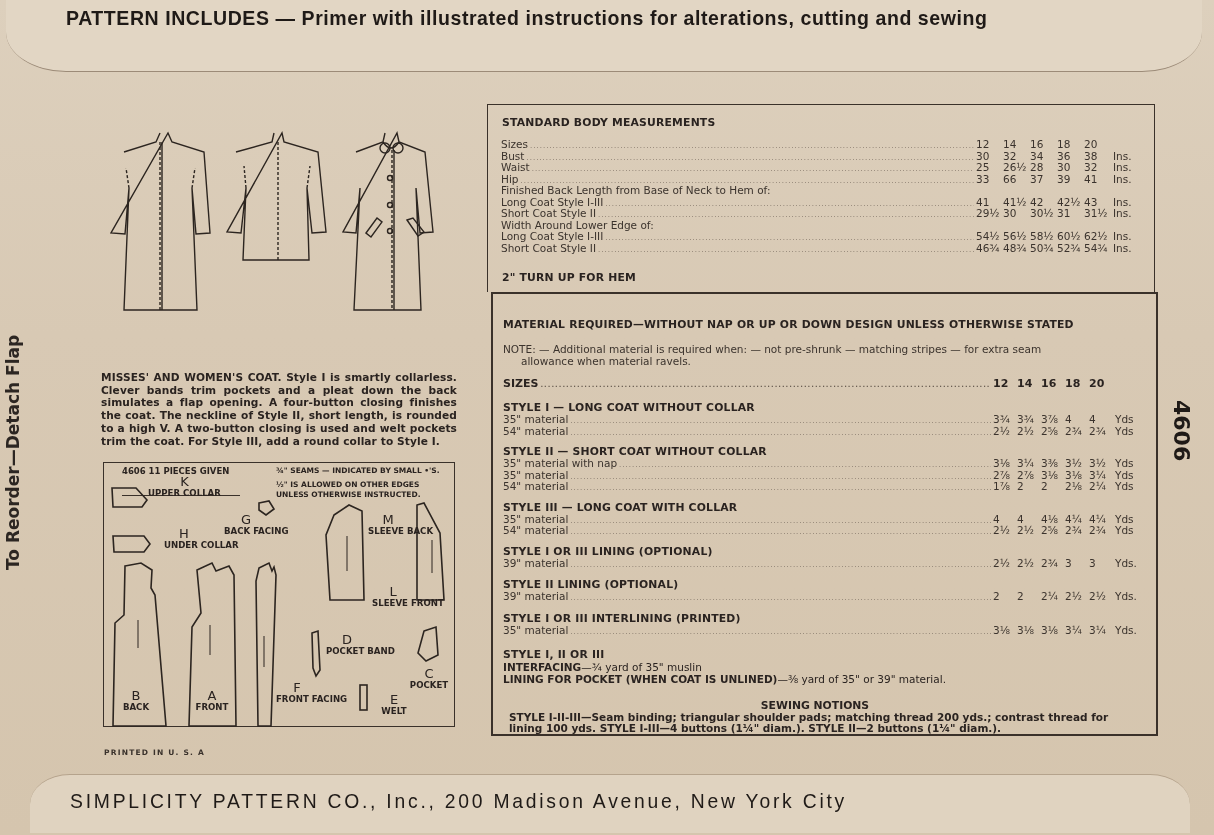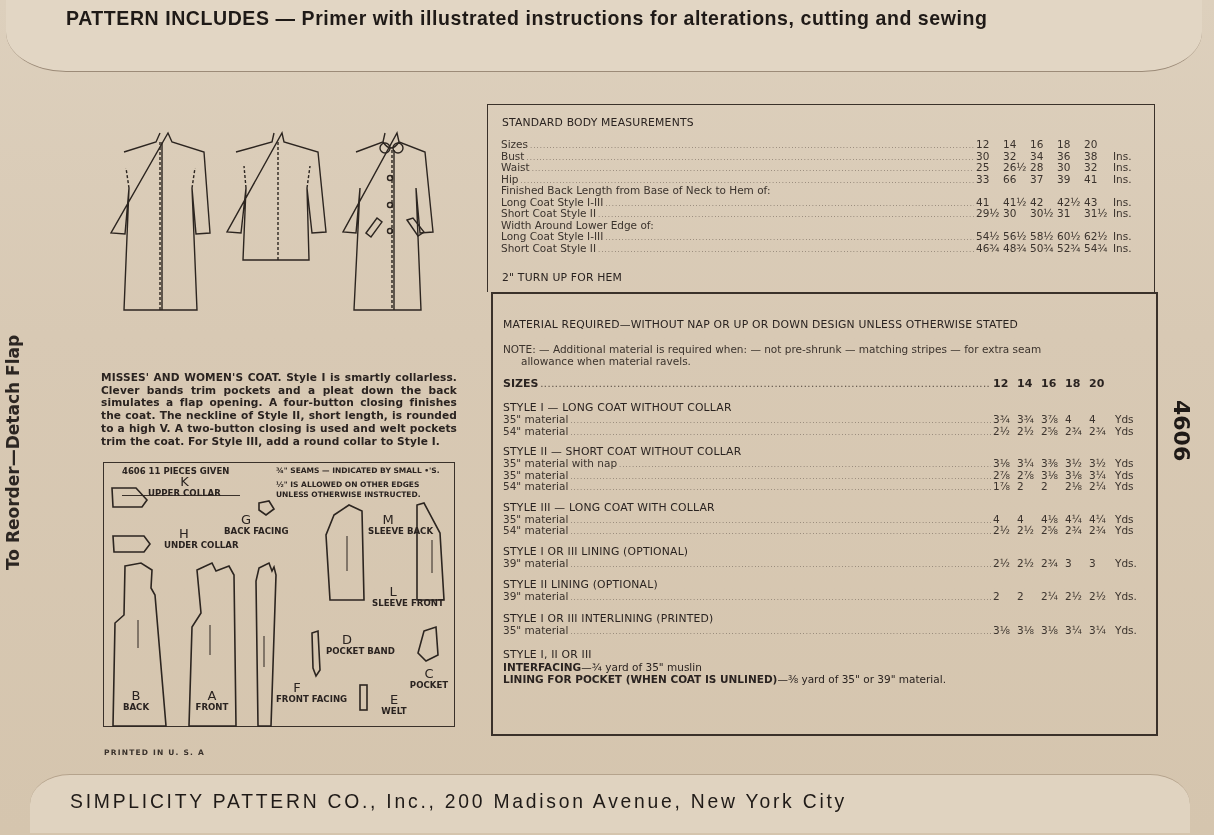--- a/index.html
+++ b/index.html
@@ -83,21 +83,21 @@
   
   .measure-box {
     position: absolute; left: 487px; top: 104px; width: 668px; height: 188px;
     border: 1.5px solid #3a312a; border-bottom: none;
   }
   .material-box {
     position: absolute; left: 491px; top: 292px; width: 667px; height: 444px;
     border: 2px solid #3a312a; border-top: 2px solid #3a312a;
   }
   .section-title {
-    font-size: 10.8px; font-weight: normal; letter-spacing: 0.2px; white-space: nowrap;
+    font-size: 10.8px; font-weight: bold; letter-spacing: 0.2px; white-space: nowrap;
   }
   .row {
     position: relative; display: flex; align-items: baseline;
     font-size: 10.5px; line-height: 11.5px; height: 11.5px; color: #3b332d;
   }
   .row .label { white-space: nowrap; }
   .row .dots {
     flex: 1; overflow: hidden; white-space: nowrap; margin: 0 2px;
     font-size: 7px; letter-spacing: 1px; color: #6a5e52;
   }
@@ -464,18 +464,22 @@
 
       <div style="height:12px"></div>
       <div class="section-title">STYLE I, II OR III</div>
       <div style="font-size:10.5px;line-height:12px;white-space:nowrap"><b>INTERFACING</b><span>—¾ yard of 35" muslin</span></div>
       <div style="font-size:10.5px;line-height:12px;white-space:nowrap"><b>LINING FOR POCKET (WHEN COAT IS UNLINED)</b><span>—⅜ yard of 35" or 39" material.</span></div>
     </div>
   </div>
 
   <div class="pattern-number">4606</div>
 
+  <div class="notions">
+    <div class="title">SEWING NOTIONS</div>
+    <div>STYLE I-II-III—Seam binding; triangular shoulder pads; matching thread 200 yds.; contrast thread for lining 100 yds. STYLE I-III—4 buttons (1¼" diam.). STYLE II—2 buttons (1¼" diam.).</div>
+  </div>
 
   <div class="bottom-flap">
     <div class="footer">SIMPLICITY PATTERN CO., Inc., 200 Madison Avenue, New York City</div>
   </div>
 
 </div>
 
 </body></html>

